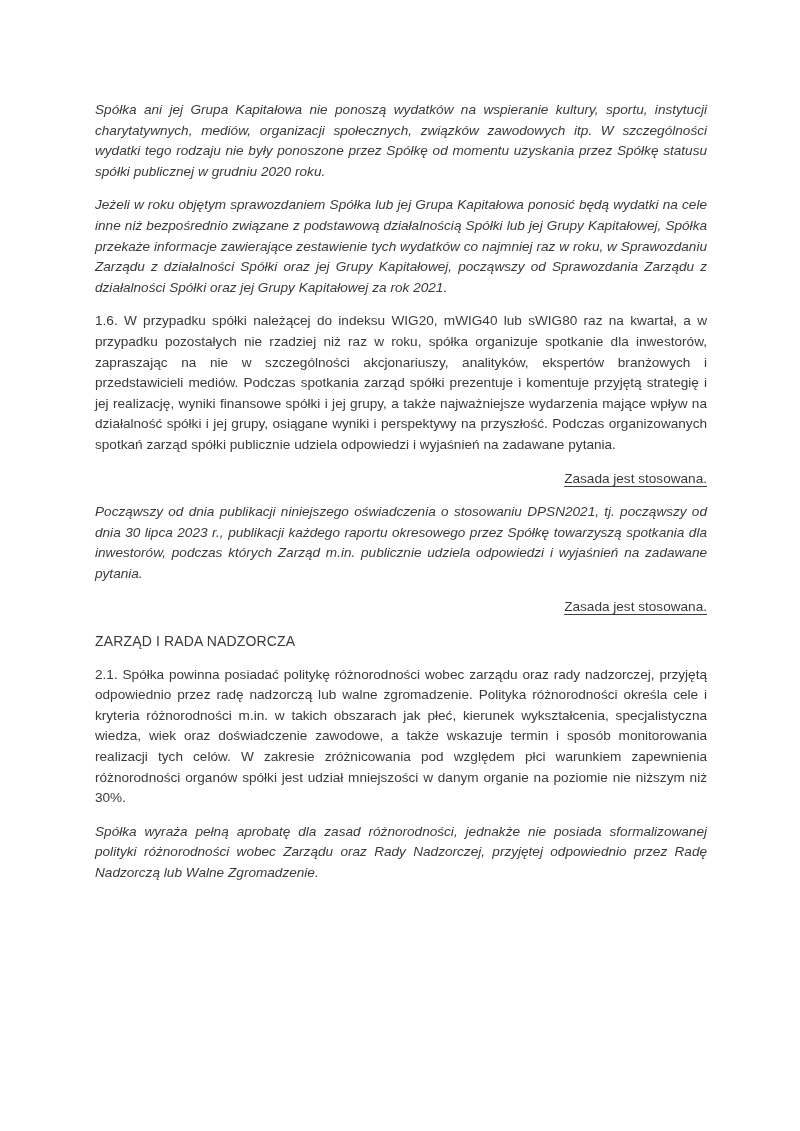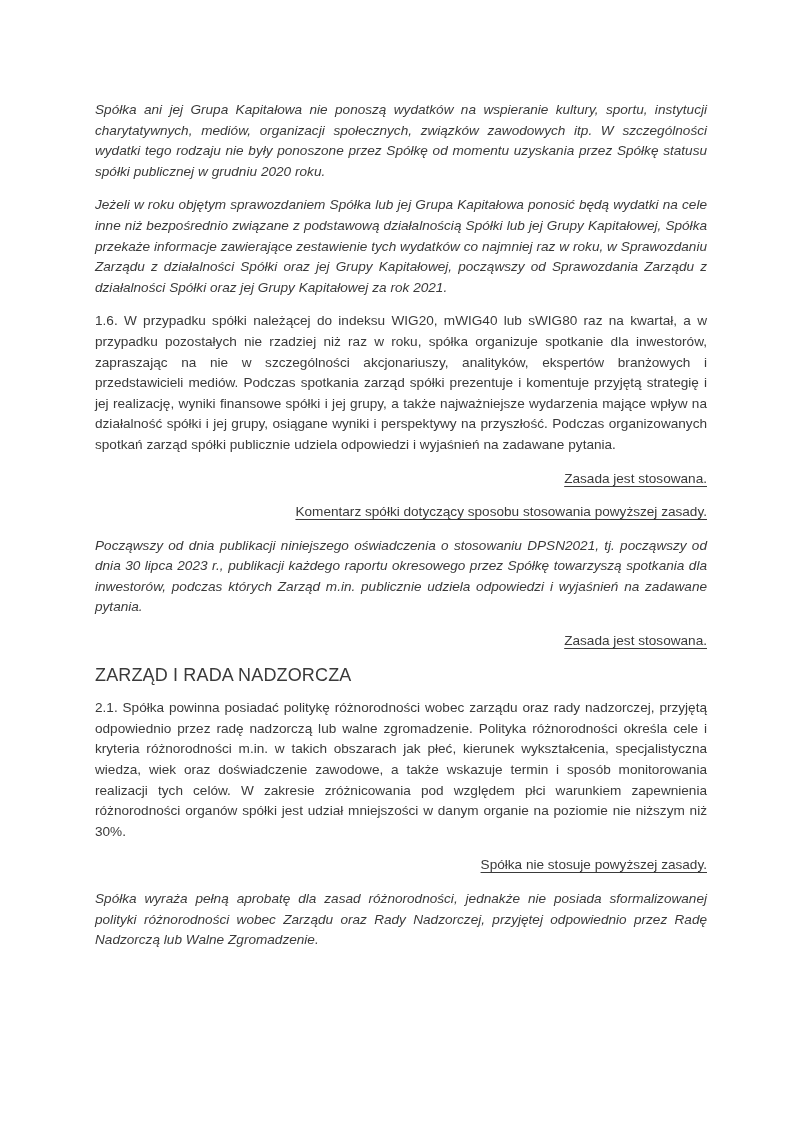--- a/index.html
+++ b/index.html
@@ -56,21 +56,21 @@
     font-style: normal;
     font-weight: 400;
   }
   .heading-underline .u {
     text-decoration: underline;
     text-underline-offset: 2.5px;
     text-decoration-thickness: 1px;
   }
   .section-title {
     margin: 0 0 13px 0;
-    font-size: 18px;
+    font-size: 14px;
     line-height: 20.6px;
     text-align: left;
     color: #3a3a3a;
     font-style: normal;
     letter-spacing: 0.15px;
   }
 </style>
 </head>
 <body>
 
@@ -78,29 +78,27 @@
   <div class="content">
 
     <p class="para italic last-line-left">Spółka ani jej Grupa Kapitałowa nie ponoszą wydatków na wspieranie kultury, sportu, instytucji charytatywnych, mediów, organizacji społecznych, związków zawodowych itp. W szczególności wydatki tego rodzaju nie były ponoszone przez Spółkę od momentu uzyskania przez Spółkę statusu spółki publicznej w grudniu 2020 roku.</p>
 
     <p class="para italic last-line-left">Jeżeli w roku objętym sprawozdaniem Spółka lub jej Grupa Kapitałowa ponosić będą wydatki na cele inne niż bezpośrednio związane z podstawową działalnością Spółki lub jej Grupy Kapitałowej, Spółka przekaże informacje zawierające zestawienie tych wydatków co najmniej raz w roku, w Sprawozdaniu Zarządu z działalności Spółki oraz jej Grupy Kapitałowej, począwszy od Sprawozdania Zarządu z działalności Spółki oraz jej Grupy Kapitałowej za rok 2021.</p>
 
     <p class="para upright last-line-left">1.6. W przypadku spółki należącej do indeksu WIG20, mWIG40 lub sWIG80 raz na kwartał, a w przypadku pozostałych nie rzadziej niż raz w roku, spółka organizuje spotkanie dla inwestorów, zapraszając na nie w szczególności akcjonariuszy, analityków, ekspertów branżowych i przedstawicieli mediów. Podczas spotkania zarząd spółki prezentuje i komentuje przyjętą strategię i jej realizację, wyniki finansowe spółki i jej grupy, a także najważniejsze wydarzenia mające wpływ na działalność spółki i jej grupy, osiągane wyniki i perspektywy na przyszłość. Podczas organizowanych spotkań zarząd spółki publicznie udziela odpowiedzi i wyjaśnień na zadawane pytania.</p>
 
     <p class="heading-underline"><span class="u">Zasada jest stosowana.</span></p>
 
-    <p class="heading-underline"><span class="u">Komentarz spółki dotyczący sposobu stosowania powyższej zasady.</span></p>
 
     <p class="para italic last-line-left">Począwszy od dnia publikacji niniejszego oświadczenia o stosowaniu DPSN2021, tj. począwszy od dnia 30 lipca 2023 r., publikacji każdego raportu okresowego przez Spółkę towarzyszą spotkania dla inwestorów, podczas których Zarząd m.in. publicznie udziela odpowiedzi i wyjaśnień na zadawane pytania.</p>
 
 
     <p class="heading-underline"><span class="u">Zasada jest stosowana.</span></p>
 
     <p class="section-title">ZARZĄD I RADA NADZORCZA</p>
 
     <p class="para upright last-line-left">2.1. Spółka powinna posiadać politykę różnorodności wobec zarządu oraz rady nadzorczej, przyjętą odpowiednio przez radę nadzorczą lub walne zgromadzenie. Polityka różnorodności określa cele i kryteria różnorodności m.in. w takich obszarach jak płeć, kierunek wykształcenia, specjalistyczna wiedza, wiek oraz doświadczenie zawodowe, a także wskazuje termin i sposób monitorowania realizacji tych celów. W zakresie zróżnicowania pod względem płci warunkiem zapewnienia różnorodności organów spółki jest udział mniejszości w danym organie na poziomie nie niższym niż 30%.</p>
 
-    <p class="heading-underline"><span class="u">Spółka nie stosuje powyższej zasady.</span></p>
 
     <p class="para italic last-line-left">Spółka wyraża pełną aprobatę dla zasad różnorodności, jednakże nie posiada sformalizowanej polityki różnorodności wobec Zarządu oraz Rady Nadzorczej, przyjętej odpowiednio przez Radę Nadzorczą lub Walne Zgromadzenie.</p>
 
   </div>
 </div>
 
 </body></html>

